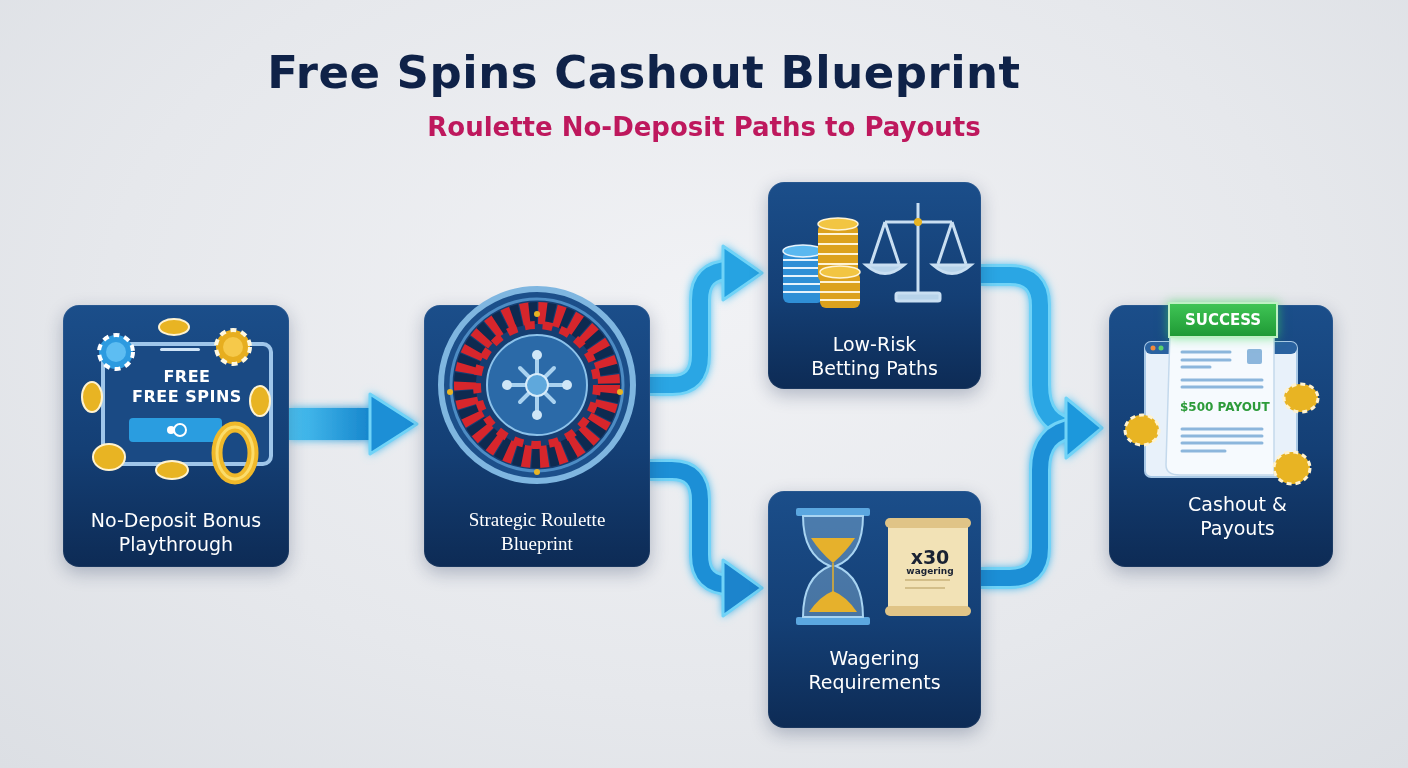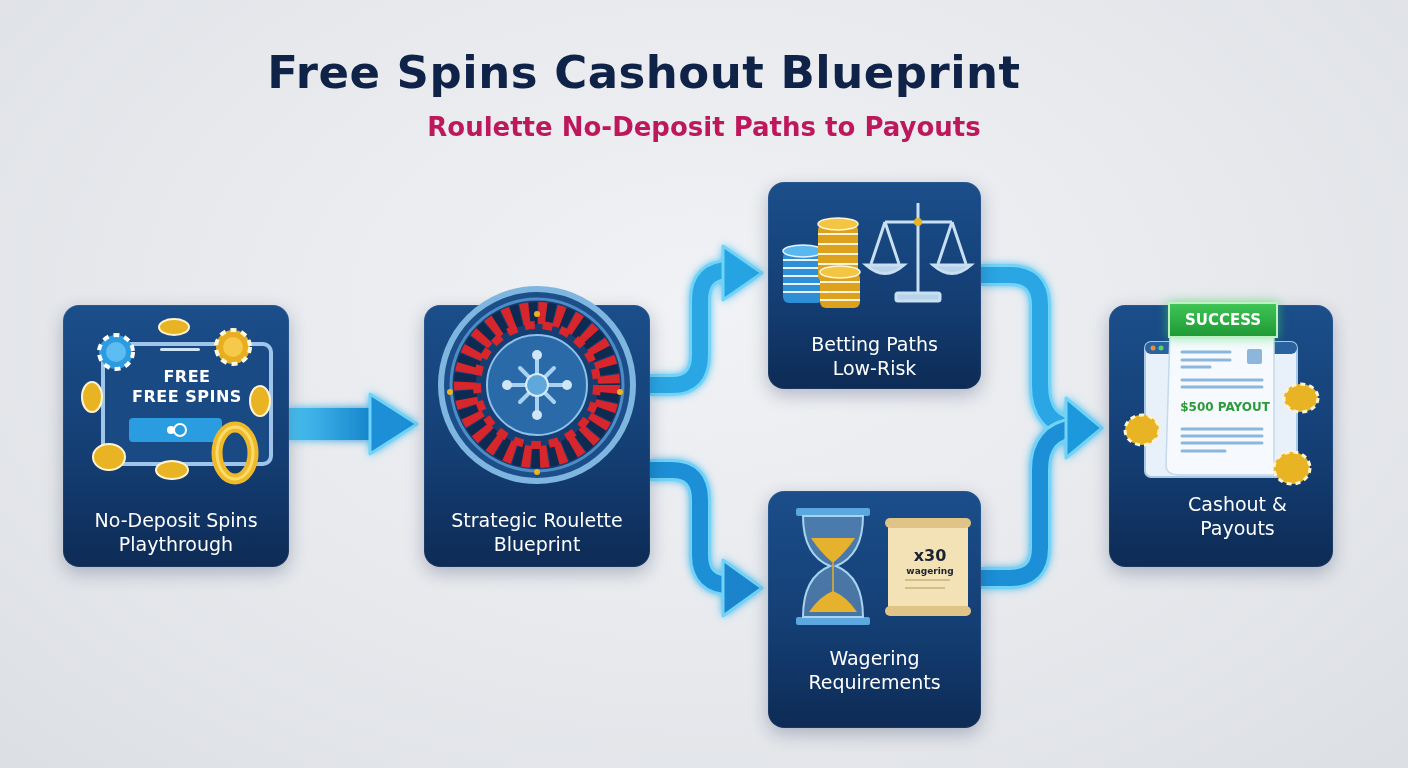--- a/index.html
+++ b/index.html
@@ -31,25 +31,25 @@
     position: absolute; text-align: center; color: #ffffff; font-weight: bold;
     font-size: 16px; line-height: 20px; letter-spacing: 0.5px;
   }
   .success-badge {
     position: absolute; left: 1168px; top: 302px; width: 106px; height: 32px;
     border-radius: 0; background: linear-gradient(180deg, #3fc455, #1f9a35);
     border: 2px solid #bff0c4; box-shadow: 0 0 10px rgba(60,220,90,0.6);
     color: #ffffff; font-weight: bold; font-size: 15px; line-height: 32px; text-align: center;
   }
   .payout-text {
-    position: absolute; left: 1180px; top: 400px; width: 90px; text-align: right;
+    position: absolute; left: 1180px; top: 400px; width: 90px; text-align: left;
     color: #2d9b3a; font-weight: bold; font-size: 12px;
   }
   .x30 { position: absolute; left: 890px; top: 546px; width: 80px; text-align: center;
-    color: #1a2233; font-weight: bold; font-size: 16px; }
+    color: #1a2233; font-weight: bold; font-size: 19px; }
   .wagering-small { position: absolute; left: 890px; top: 566px; width: 80px; text-align: center;
     color: #1a2233; font-size: 9px; font-weight: bold; }
 </style>
 </head>
 <body>
 
 <div class="title">Free Spins Cashout Blueprint</div>
 <div class="subtitle">Roulette No-Deposit Paths to Payouts</div>
 
 <svg class="connectors" viewBox="0 0 1408 768">
@@ -118,21 +118,21 @@
   <ellipse cx="172" cy="470" rx="16" ry="9" fill="#e8b423" stroke="#fff3d0" stroke-width="2"></ellipse>
 
   <ellipse cx="235" cy="453" rx="18" ry="26" fill="none" stroke="#f0b92a" stroke-width="11"></ellipse>
   <ellipse cx="235" cy="453" rx="18" ry="26" fill="none" stroke="#fbdc6a" stroke-width="3"></ellipse>
 </svg>
 <div class="claim-text" style="left:120px; top:367px; width:134px;">
   <div>FREE</div>
   <div>FREE SPINS</div>
 </div>
 <div class="card-label" style="left:63px; width:226px; top:508px;">
-  <div>No-Deposit Spins</div>
+  <div>No-Deposit Bonus</div>
   <div>Playthrough</div>
 </div>
 
 <div class="card" style="left:424px; top:305px; width:226px; height:262px;"></div>
 <svg class="art" width="1408" height="768" style="pointer-events:none">
   <circle cx="537" cy="385" r="96" fill="#1c4f8a" stroke="#7fb6e0" stroke-width="6"></circle>
   <circle cx="537" cy="385" r="86" fill="#153e72" stroke="#4d8cc4" stroke-width="3"></circle>
   <circle cx="537" cy="385" r="72" fill="none" stroke="#d7262c" stroke-width="22" stroke-dasharray="9 8"></circle>
   <circle cx="537" cy="385" r="72" fill="none" stroke="#0e2a50" stroke-width="22" stroke-dasharray="8 9" stroke-dashoffset="9"></circle>
   <circle cx="537" cy="385" r="60" fill="none" stroke="#d7262c" stroke-width="8" stroke-dasharray="10 8"></circle>
@@ -146,21 +146,21 @@
   <circle cx="537" cy="385" r="11" fill="#5fa8dc" stroke="#d7ecfa" stroke-width="2"></circle>
   <circle cx="537" cy="355" r="5" fill="#cfe6f7"></circle>
   <circle cx="537" cy="415" r="5" fill="#cfe6f7"></circle>
   <circle cx="507" cy="385" r="5" fill="#cfe6f7"></circle>
   <circle cx="567" cy="385" r="5" fill="#cfe6f7"></circle>
   <circle cx="537" cy="314" r="3" fill="#e8b423"></circle>
   <circle cx="537" cy="472" r="3" fill="#e8b423"></circle>
   <circle cx="450" cy="392" r="3" fill="#e8b423"></circle>
   <circle cx="620" cy="392" r="3" fill="#e8b423"></circle>
 </svg>
-<div class="card-label" style="left:424px; width:226px; top:508px;">
+<div class="card-label" style="left:424px; width:226px; top:508px;font-family:Liberation Serif, serif;">
   <div>Strategic Roulette</div>
   <div>Blueprint</div>
 </div>
 
 <div class="card" style="left:768px; top:182px; width:213px; height:207px;"></div>
 <svg class="art" width="1408" height="768" style="pointer-events:none">
 
   <g>
     <rect x="783" y="251" width="40" height="52" rx="6" fill="#2f8fd6"></rect>
     <g stroke="#e6f3fc" stroke-width="2">
@@ -198,22 +198,22 @@
       <line x1="885" y1="222" x2="899" y2="264"></line>
     <line x1="952" y1="222" x2="938" y2="264"></line>
       <line x1="952" y1="222" x2="966" y2="264"></line>
     <path d="M866,265 Q885,282 904,265 Z" fill="#b7d3ea"></path>
     <path d="M933,265 Q952,282 971,265 Z" fill="#b7d3ea"></path>
     <rect x="896" y="293" width="44" height="8" rx="2" fill="#b7d3ea"></rect>
   </g>
   <circle cx="918" cy="222" r="4" fill="#e8b423"></circle>
 </svg>
 <div class="card-label" style="left:768px; width:213px; top:332px;">
+  <div>Low-Risk</div>
   <div>Betting Paths</div>
-  <div>Low-Risk</div>
 </div>
 
 <div class="card" style="left:768px; top:491px; width:213px; height:237px;"></div>
 <svg class="art" width="1408" height="768" style="pointer-events:none">
 
   <g>
     <rect x="796" y="508" width="74" height="8" rx="2" fill="#5ba7e0"></rect>
     <rect x="796" y="617" width="74" height="8" rx="2" fill="#5ba7e0"></rect>
     <path d="M803,516 Q803,555 830,566 Q803,577 803,617 L863,617 Q863,577 836,566 Q863,555 863,516 Z" fill="rgba(170,215,245,0.35)" stroke="#a8d4f2" stroke-width="2"></path>
     <path d="M811,538 Q820,552 833,563 Q846,552 855,538 Z" fill="#e6b12c"></path>

